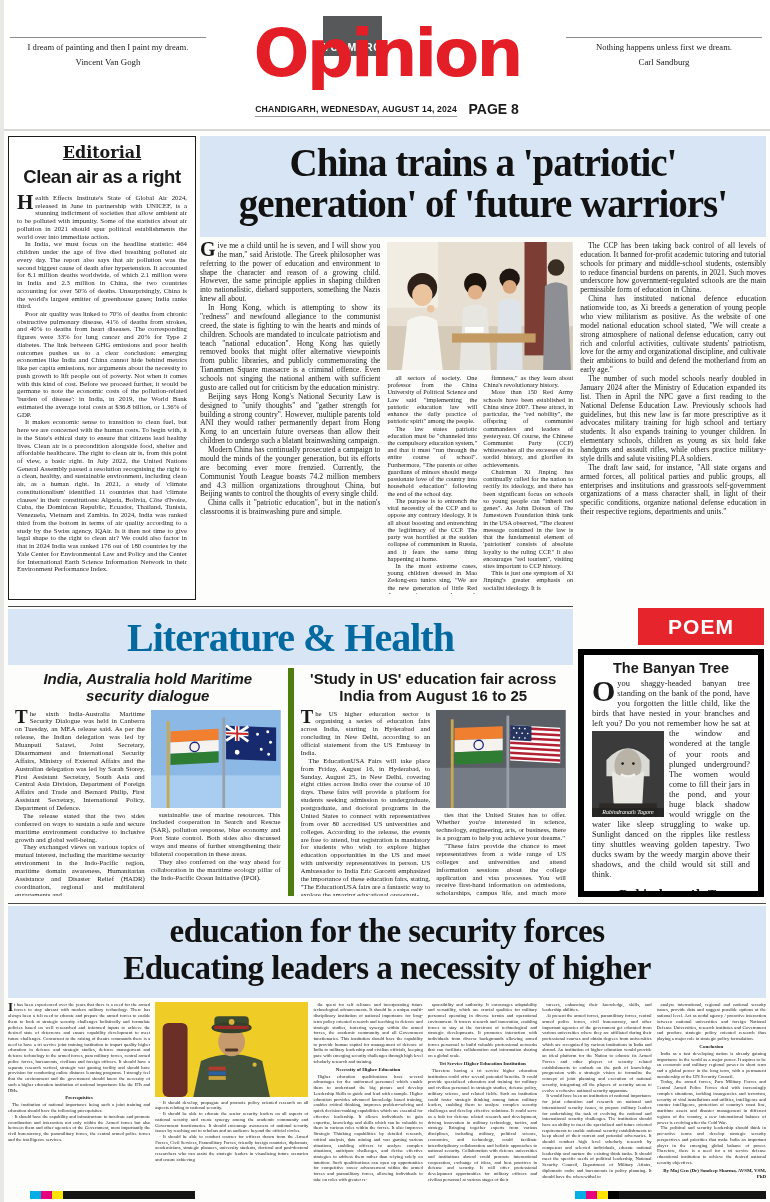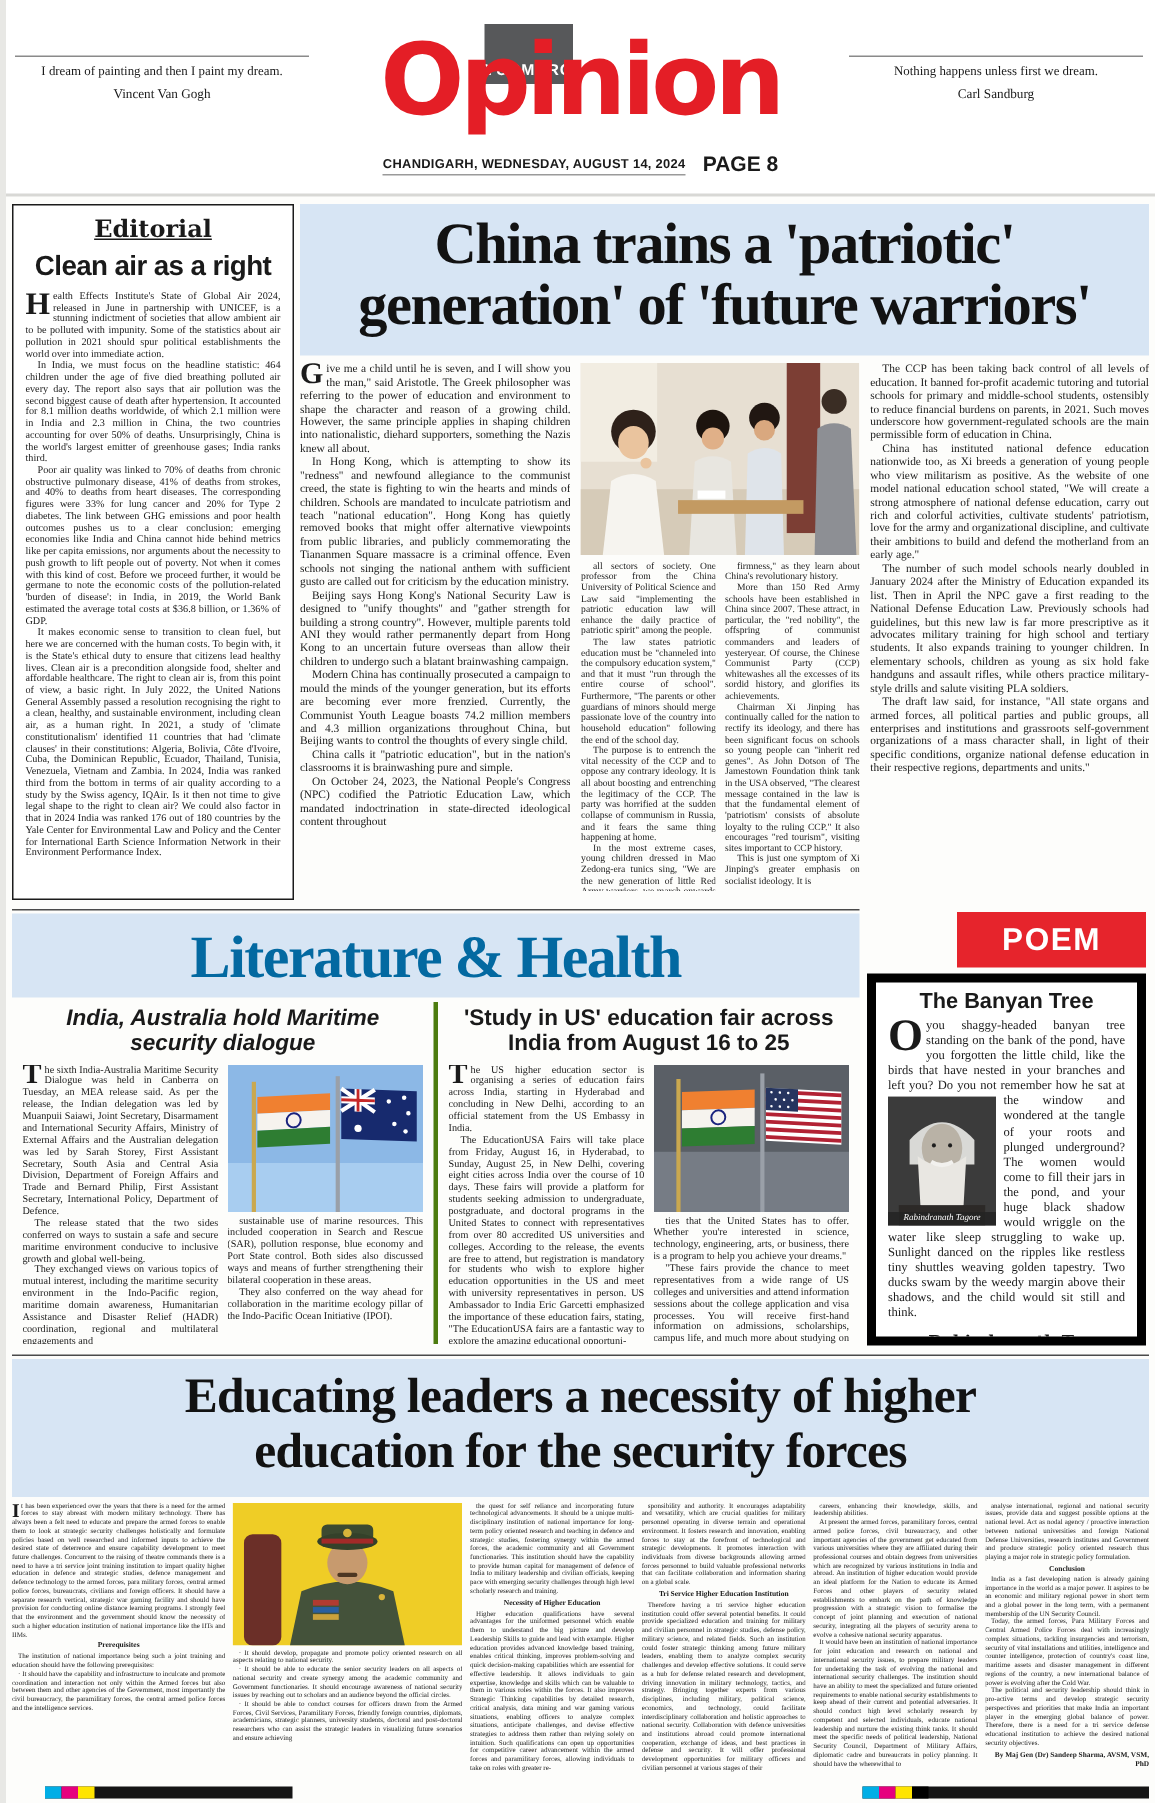--- a/index.html
+++ b/index.html
@@ -55,21 +55,21 @@
   .china-col .dropcap{font-size:20px;line-height:15px;}
   .china-right{flex:1.03;}
   .china-left{flex:1.0;}
 
   
   .lit{position:absolute;left:8px;top:606px;width:565px;height:291px;border-top:1px solid #4a4a4a;}
   .lit-band{background:#d7e5f4;height:56px;display:flex;align-items:center;justify-content:center;margin-top:2px;}
   .lit-title{font-family:"Liberation Serif",serif;font-weight:bold;font-size:40px;letter-spacing:-1px;color:#0369a1;}
   .lit-articles{display:flex;height:228px;margin-top:3px;}
   .lit-article{flex:1;padding:1px 7px;overflow:hidden;}
-  .lit-article.first{border-right:3px solid #4d7c0f;}
+  .lit-article.first{border-right:6px solid #4d7c0f;}
   .art-head{font-family:"Liberation Sans",sans-serif;font-weight:bold;font-size:15px;line-height:1.12;
             text-align:center;margin:2px 0 5px;}
   .art-head.italic{font-style:italic;}
   .art-cols{display:flex;gap:6px;}
   .art-col{flex:1;font-size:6.8px;line-height:1.16;overflow:hidden;}
   .art-col .dropcap{font-size:19px;line-height:14px;}
   .art-photo{height:98px;margin-bottom:3px;}
 
   
   .poem{position:absolute;left:578px;top:606px;width:188px;height:291px;}
@@ -150,21 +150,20 @@
       <div class="china-headline">generation' of 'future warriors'</div>
     </div>
     <div class="china-body">
       <div class="china-col china-left">
         <p class="lead-para"><span class="dropcap">G</span><span>ive me a child until he is seven, and I will show you the man," said Aristotle. The Greek philosopher was referring to the power of education and environment to shape the character and reason of a growing child. However, the same principle applies in shaping children into nationalistic, diehard supporters, something the Nazis knew all about.</span></p>
         <div>
             <p class="para">In Hong Kong, which is attempting to show its "redness" and newfound allegiance to the communist creed, the state is fighting to win the hearts and minds of children. Schools are mandated to inculcate patriotism and teach "national education". Hong Kong has quietly removed books that might offer alternative viewpoints from public libraries, and publicly commemorating the Tiananmen Square massacre is a criminal offence. Even schools not singing the national anthem with sufficient gusto are called out for criticism by the education ministry.</p>
             <p class="para">Beijing says Hong Kong's National Security Law is designed to "unify thoughts" and "gather strength for building a strong country". However, multiple parents told ANI they would rather permanently depart from Hong Kong to an uncertain future overseas than allow their children to undergo such a blatant brainwashing campaign.</p>
             <p class="para">Modern China has continually prosecuted a campaign to mould the minds of the younger generation, but its efforts are becoming ever more frenzied. Currently, the Communist Youth League boasts 74.2 million members and 4.3 million organizations throughout China, but Beijing wants to control the thoughts of every single child.</p>
             <p class="para">China calls it "patriotic education", but in the nation's classrooms it is brainwashing pure and simple.</p>
-            <p class="para">On October 24, 2023, the National People's Congress (NPC) codified the Patriotic Education Law, which mandated indoctrination in state-directed ideological content throughout</p>
           </div>
       </div>
       <div class="china-mid">
         <div class="china-photo">
           <svg class="photo" viewBox="0 0 200 140" preserveAspectRatio="none">
             <rect width="200" height="140" fill="#e7dfd2"></rect>
             <rect y="92" width="200" height="48" fill="#d6cbb8"></rect>
             <rect x="0" y="0" width="55" height="72" fill="#f2ede2"></rect>
             <rect x="148" y="0" width="24" height="124" fill="#7c3e34"></rect>
             <circle cx="38" cy="50" r="16" fill="#2e211a"></circle>
@@ -323,22 +322,22 @@
               <rect x="8" y="80" width="64" height="15" fill="#2c2927"></rect>
             </svg>
             <span class="tagore-caption">Rabindranath Tagore</span>
           </span><span>wondered at the tangle of your roots and plunged underground? The women would come to fill their jars in the pond, and your huge black shadow would wriggle on the water like sleep struggling to wake up. Sunlight danced on the ripples like restless tiny shuttles weaving golden tapestry. Two ducks swam by the weedy margin above their shadows, and the child would sit still and think.</span></p>
       <div class="poem-author">Rabindranath Tagore</div>
     </div>
   </div>
 
   <div class="security">
     <div class="sec-band">
+      <div class="sec-headline">education for the security forces</div>
       <div class="sec-headline">Educating leaders a necessity of higher</div>
-      <div class="sec-headline">education for the security forces</div>
     </div>
     <div class="sec-body">
       <div class="sec-col sec-c1">
         <p class="lead-para"><span class="dropcap">I</span><span>t has been experienced over the years that there is a need for the armed forces to stay abreast with modern military technology. There has always been a felt need to educate and prepare the armed forces to enable them to look at strategic security challenges holistically and formulate policies based on well researched and informed inputs to achieve the desired state of deterrence and ensure capability development to meet future challenges. Concurrent to the raising of theatre commands there is a need to have a tri service joint training institution to impart quality higher education in defence and strategic studies, defence management and defence technology to the armed forces, para military forces, central armed police forces, bureaucrats, civilians and foreign officers. It should have a separate research vertical, strategic war gaming facility and should have provision for conducting online distance learning programs. I strongly feel that the environment and the government should know the necessity of such a higher education institution of national importance like the IITs and IIMs.</span></p>
         <div>
             <div class="subhead">Prerequisites</div>
             <p class="para">The institution of national importance being such a joint training and education should have the following prerequisites:</p>
             <p class="para">· It should have the capability and infrastructure to inculcate and promote coordination and interaction not only within the Armed forces but also between them and other agencies of the Government, most importantly the civil bureaucracy, the paramilitary forces, the central armed police forces and the intelligence services.</p>
           </div>
       </div>

